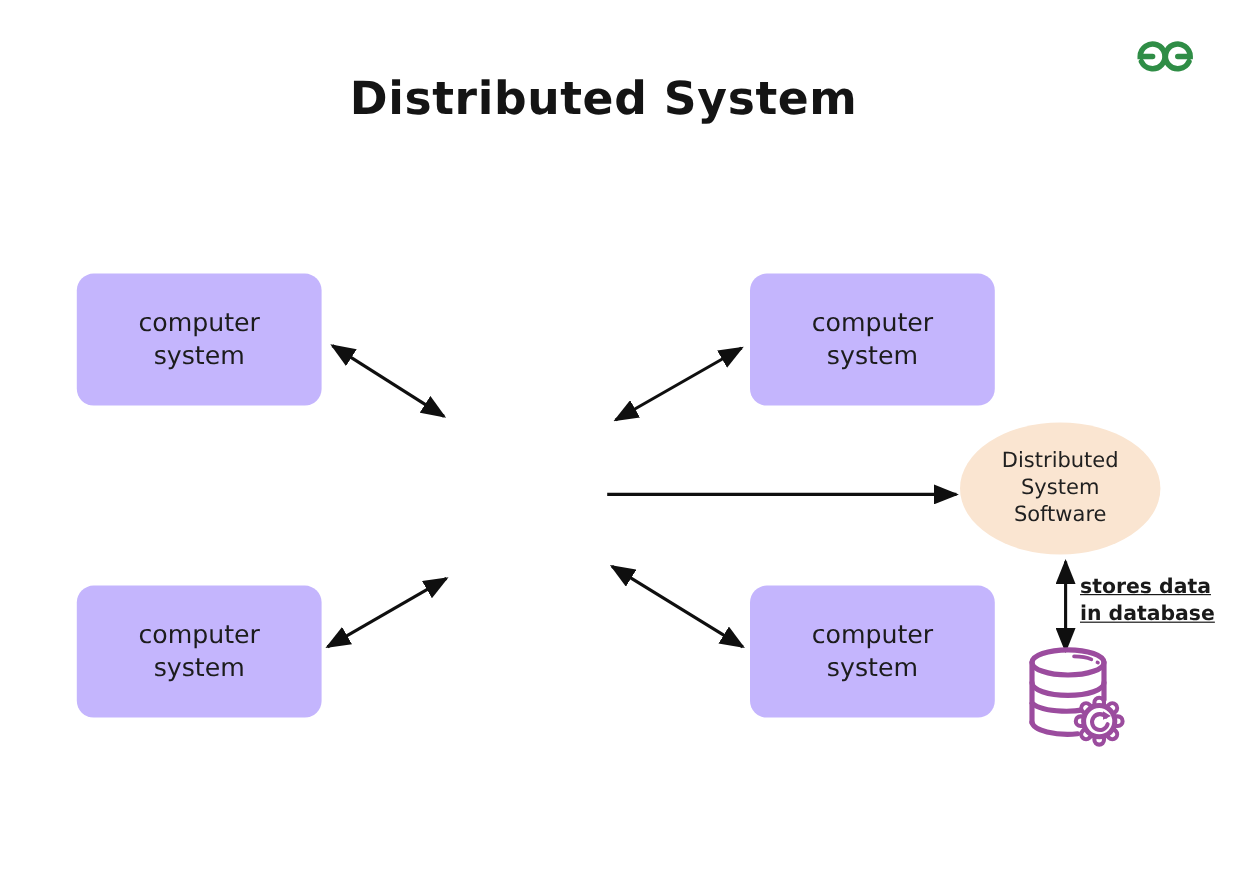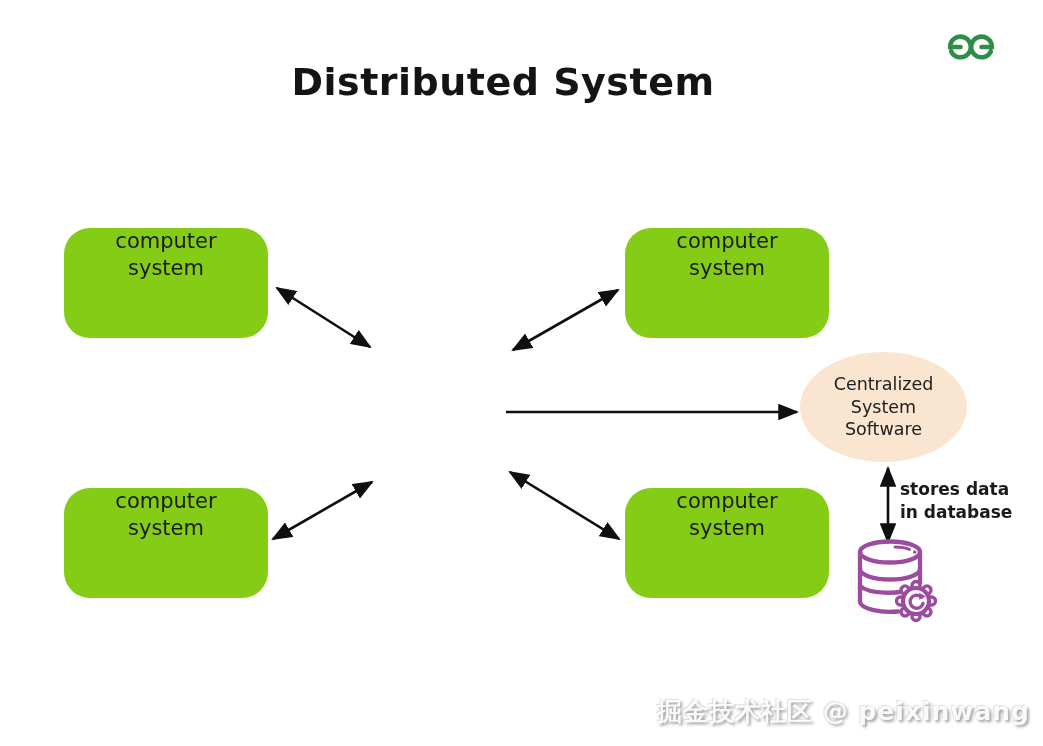--- a/index.html
+++ b/index.html
@@ -17,24 +17,24 @@
   .page-title {
     left: 0; top: 60px; width: 1006px;
     text-align: center;
     font-size: 38px;
     font-weight: 800;
     letter-spacing: 0.5px;
     color: #141414;
   }
 
   .node-box {
-    background: #84cc16;
-    border-radius: 26px;
+    background: #c4b5fd;
+    border-radius: 14px;
     width: 204px; height: 110px;
-    display: flex; align-items: flex-start; justify-content: center;
+    display: flex; align-items: center; justify-content: center;
     text-align: center;
   }
   .node-box .lbl {
     display: inline-block;
     width: 125px;
     font-size: 21px;
     font-weight: 500;
     line-height: 1.3;
     color: #1c1c1c;
   }
@@ -66,21 +66,21 @@
     font-size: 17.5px; font-weight: 500; line-height: 1.3; color: #202020;
   }
 
   .edge-label {
     font-weight: 700;
     color: #1a1a1a;
     text-align: center;
     line-height: 1.35;
   }
   #coordinate-label { left: 535px; top: 360px; width: 230px; font-size: 16.5px; }
-  #stores-label { left: 900px; top: 478px; width: 130px; font-size: 17px; text-align: left; }
+  #stores-label { left: 900px; top: 478px; width: 130px; font-size: 17px; text-align: left; text-decoration: underline; }
 
   #arrow-layer { left: 0; top: 0; pointer-events: none; }
   #gfg-logo { left: 945px; top: 28px; }
   #db-icon { left: 853px; top: 538px; }
 
   .watermark {
     right: 13px; top: 695px;
     font-size: 25px;
     font-weight: 600;
     color: rgba(255,255,255,0.92);
@@ -111,21 +111,21 @@
   </div>
   <div id="box-bl" class="abs node-box">
     <span class="lbl">computer system</span>
   </div>
   <div id="box-br" class="abs node-box">
     <span class="lbl">computer system</span>
   </div>
 
 
   <div class="abs software-ellipse">
-    <span class="lbl">Centralized System Software</span>
+    <span class="lbl">Distributed System Software</span>
   </div>
 
   <div id="stores-label" class="abs edge-label">stores data in database</div>
 
   <svg id="arrow-layer" class="abs" width="1043" height="746" viewBox="0 0 1043 746">
     <defs>
       <marker id="ah" markerWidth="8" markerHeight="6.4" refX="7.2" refY="3.2" orient="auto" markerUnits="strokeWidth">
         <path d="M0,0 L8,3.2 L0,6.4 Z" fill="#0f0f0f"></path>
       </marker>
       <marker id="ahs" markerWidth="8" markerHeight="6.4" refX="7.2" refY="3.2" orient="auto-start-reverse" markerUnits="strokeWidth">
@@ -163,15 +163,14 @@
         <rect x="59" y="43.5" width="8" height="10" rx="4" transform="rotate(225 63 63)"></rect>
         <rect x="59" y="43.5" width="8" height="10" rx="4" transform="rotate(270 63 63)"></rect>
         <rect x="59" y="43.5" width="8" height="10" rx="4" transform="rotate(315 63 63)"></rect>
       </g>
       <circle cx="63" cy="63" r="13" fill="#ffffff" stroke="#9b4c9e" stroke-width="4.2"></circle>
       <path d="M 68.5 59.2 A 6.6 6.6 0 1 0 70 65.5" fill="none" stroke="#9b4c9e" stroke-width="3.4" stroke-linecap="round"></path>
       <polygon points="66.2,54.8 72.8,58.6 66.2,61.8" fill="#9b4c9e"></polygon>
     </g>
   </svg>
 
-  <div class="abs watermark">掘金技术社区 @ peixinwang</div>
 
 </div>
 
 </body></html>

